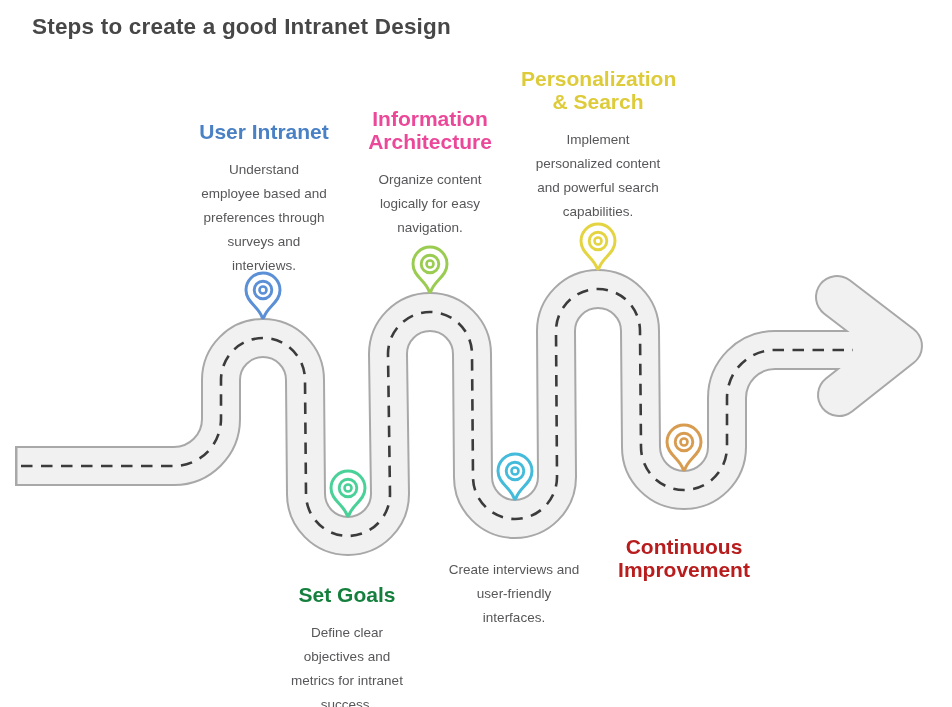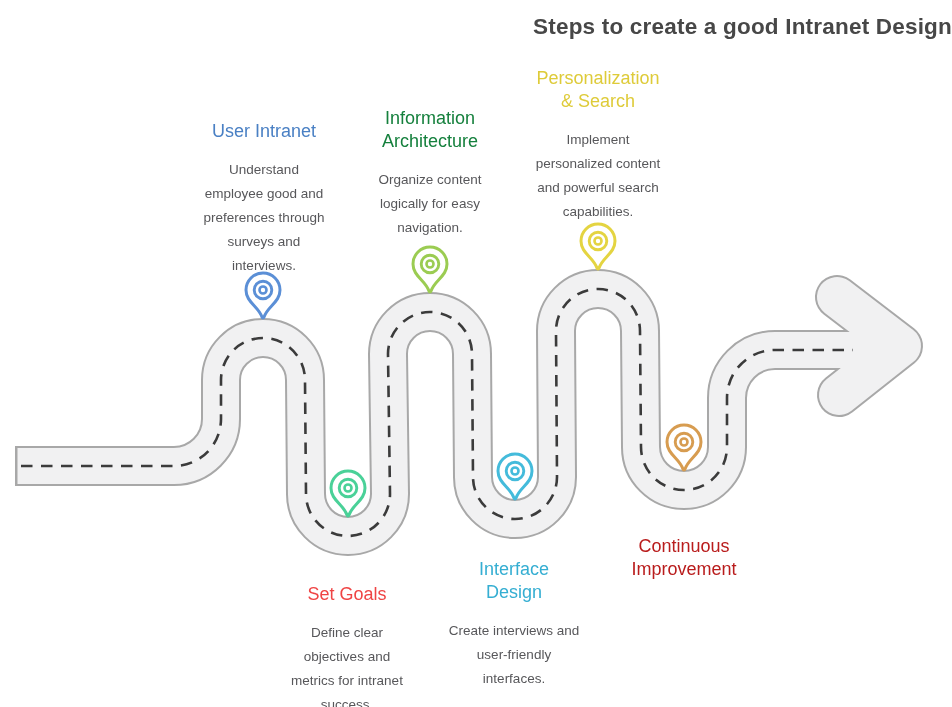--- a/index.html
+++ b/index.html
@@ -3,26 +3,26 @@
 <meta charset="utf-8">
 <style>
   html,body{margin:0;padding:0;}
   body{
     width:952px;height:707px;background:#ffffff;overflow:hidden;position:relative;
     font-family:"Liberation Sans","DejaVu Sans",sans-serif;
   }
   .canvas{position:absolute;inset:0;width:952px;height:707px;}
   .diagram-title{
     position:absolute;left:32px;top:14px;width:920px;margin:0;
-    text-align:right;font-size:22.5px;font-weight:bold;letter-spacing:.2px;
+    text-align:left;font-size:22.5px;font-weight:bold;letter-spacing:.2px;
   }
   #road-svg{position:absolute;left:0;top:0;width:952px;height:707px;}
   .step-label{position:absolute;text-align:center;}
   .step-heading{
-    margin:0 0 15px 0;font-size:18px;line-height:23px;font-weight:400;
+    margin:0 0 15px 0;font-size:21px;line-height:23px;font-weight:700;
     white-space:pre-line;
   }
   .step-body{
     margin:0;font-size:13.5px;line-height:24px;color:#57575a;white-space:pre-line;
   }
   .pin{position:absolute;width:40px;height:52px;}
 </style>
 </head>
 <body>
 
@@ -40,57 +40,55 @@
 
     <path d="M 17.5 466 L 174 466 A 47 47 0 0 0 221 419 L 221 380 A 42 42 0 0 1 305 380 L 306 494 A 42 42 0 0 0 390 494 L 388 354 A 42 42 0 0 1 472 354 L 473 477 A 42 42 0 0 0 557 477 L 556 331 A 42 42 0 0 1 640 331 L 641 447 A 43 43 0 0 0 727 447 L 727 398 A 48 48 0 0 1 775 350 L 870 350" fill="none" stroke="#f1f1f2" stroke-width="36" stroke-linecap="butt"></path>
 
     <path d="M 21 466 L 174 466 A 47 47 0 0 0 221 419 L 221 380 A 42 42 0 0 1 305 380 L 306 494 A 42 42 0 0 0 390 494 L 388 354 A 42 42 0 0 1 472 354 L 473 477 A 42 42 0 0 0 557 477 L 556 331 A 42 42 0 0 1 640 331 L 641 447 A 43 43 0 0 0 727 447 L 727 398 A 48 48 0 0 1 775 350 L 853 350" fill="none" stroke="#3b3b3b" stroke-width="2.6" stroke-dasharray="11.5 8.5" stroke-linecap="butt"></path>
   </svg>
 
   <div id="steps-layer">
       <div class="step-label" style="left: 188px; top: 120px; width: 152px;">
         <h2 class="step-heading" style="color: rgb(74, 128, 196);">User Intranet</h2>
         <p class="step-body">Understand
-employee good and
+employee based and
 preferences through
 surveys and
 interviews.</p>
       </div>
       <div class="pin" style="left: 243px; top: 270px;"><svg viewBox="0 0 40 52" xmlns="http://www.w3.org/2000/svg">
     <path d="M20 3 C10.6 3 3 10.6 3 20 C3 26.8 6.8 31 11.2 35.7 C14.6 39.3 17.6 42.6 19.1 47.3 C19.4 48.2 20.6 48.2 20.9 47.3 C22.4 42.6 25.4 39.3 28.8 35.7 C33.2 31 37 26.8 37 20 C37 10.6 29.4 3 20 3 Z" fill="#ffffff" stroke="#5b8fd6" stroke-width="3" stroke-linejoin="round"></path>
     <circle cx="20" cy="20" r="8.8" fill="none" stroke="#5b8fd6" stroke-width="2.9"></circle>
     <circle cx="20" cy="20" r="3.5" fill="none" stroke="#5b8fd6" stroke-width="2.6"></circle>
   </svg></div>
       <div class="step-label" style="left: 272px; top: 583px; width: 150px;">
-        <h2 class="step-heading" style="color: #ef4444;">Set Goals</h2>
+        <h2 class="step-heading" style="color: #15803d;">Set Goals</h2>
         <p class="step-body">Define clear
 objectives and
 metrics for intranet
 success.</p>
       </div>
       <div class="pin" style="left: 328px; top: 468px;"><svg viewBox="0 0 40 52" xmlns="http://www.w3.org/2000/svg">
     <path d="M20 3 C10.6 3 3 10.6 3 20 C3 26.8 6.8 31 11.2 35.7 C14.6 39.3 17.6 42.6 19.1 47.3 C19.4 48.2 20.6 48.2 20.9 47.3 C22.4 42.6 25.4 39.3 28.8 35.7 C33.2 31 37 26.8 37 20 C37 10.6 29.4 3 20 3 Z" fill="#ffffff" stroke="#4ad198" stroke-width="3" stroke-linejoin="round"></path>
     <circle cx="20" cy="20" r="8.8" fill="none" stroke="#4ad198" stroke-width="2.9"></circle>
     <circle cx="20" cy="20" r="3.5" fill="none" stroke="#4ad198" stroke-width="2.6"></circle>
   </svg></div>
       <div class="step-label" style="left: 360px; top: 107px; width: 140px;">
-        <h2 class="step-heading" style="color: #15803d;">Information
+        <h2 class="step-heading" style="color: #ec4899;">Information
 Architecture</h2>
         <p class="step-body">Organize content
 logically for easy
 navigation.</p>
       </div>
       <div class="pin" style="left: 410px; top: 244px;"><svg viewBox="0 0 40 52" xmlns="http://www.w3.org/2000/svg">
     <path d="M20 3 C10.6 3 3 10.6 3 20 C3 26.8 6.8 31 11.2 35.7 C14.6 39.3 17.6 42.6 19.1 47.3 C19.4 48.2 20.6 48.2 20.9 47.3 C22.4 42.6 25.4 39.3 28.8 35.7 C33.2 31 37 26.8 37 20 C37 10.6 29.4 3 20 3 Z" fill="#ffffff" stroke="#9bcc52" stroke-width="3" stroke-linejoin="round"></path>
     <circle cx="20" cy="20" r="8.8" fill="none" stroke="#9bcc52" stroke-width="2.9"></circle>
     <circle cx="20" cy="20" r="3.5" fill="none" stroke="#9bcc52" stroke-width="2.6"></circle>
   </svg></div>
       <div class="step-label" style="left: 439px; top: 558px; width: 150px;">
-        <h2 class="step-heading" style="color: rgb(53, 174, 210);">Interface
-Design</h2>
         <p class="step-body">Create interviews and
 user-friendly
 interfaces.</p>
       </div>
       <div class="pin" style="left: 495px; top: 451px;"><svg viewBox="0 0 40 52" xmlns="http://www.w3.org/2000/svg">
     <path d="M20 3 C10.6 3 3 10.6 3 20 C3 26.8 6.8 31 11.2 35.7 C14.6 39.3 17.6 42.6 19.1 47.3 C19.4 48.2 20.6 48.2 20.9 47.3 C22.4 42.6 25.4 39.3 28.8 35.7 C33.2 31 37 26.8 37 20 C37 10.6 29.4 3 20 3 Z" fill="#ffffff" stroke="#44bbdb" stroke-width="3" stroke-linejoin="round"></path>
     <circle cx="20" cy="20" r="8.8" fill="none" stroke="#44bbdb" stroke-width="2.9"></circle>
     <circle cx="20" cy="20" r="3.5" fill="none" stroke="#44bbdb" stroke-width="2.6"></circle>
   </svg></div>
       <div class="step-label" style="left: 521px; top: 67px; width: 154px;">

